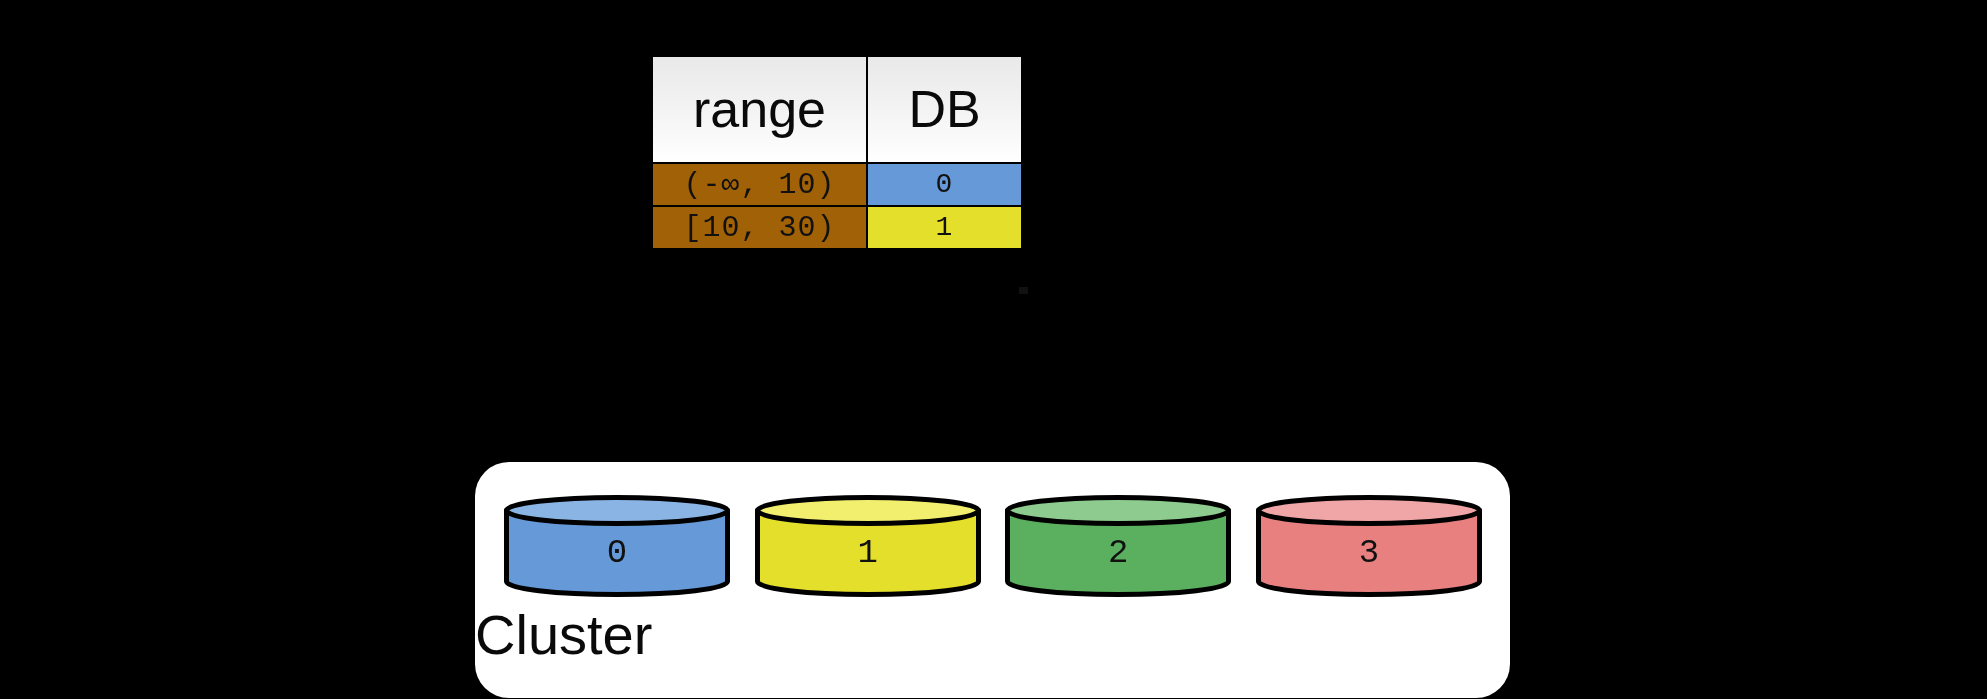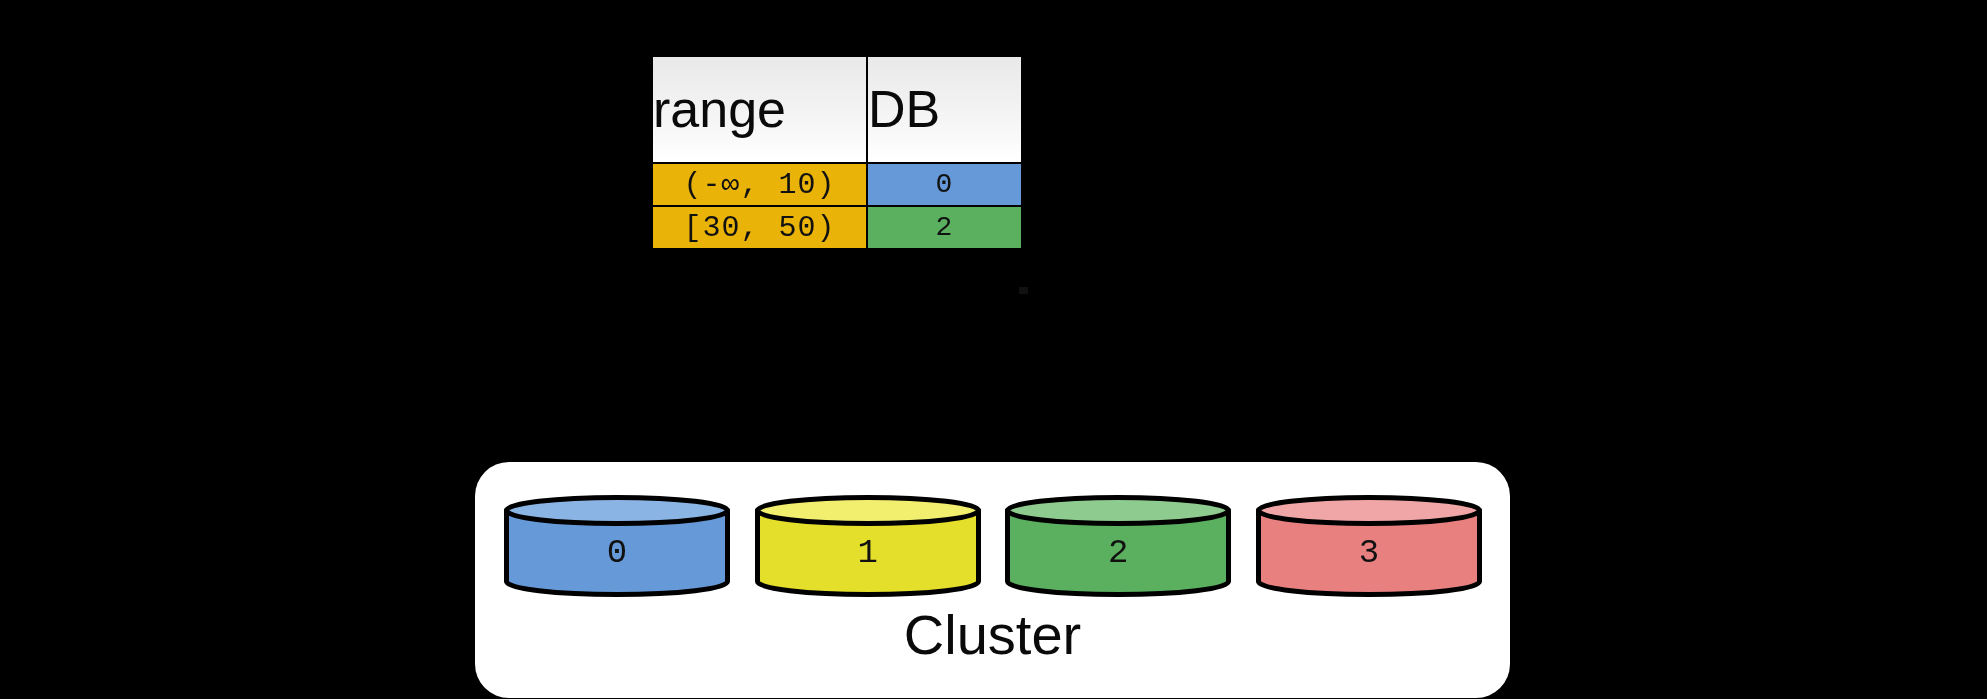--- a/index.html
+++ b/index.html
@@ -29,37 +29,37 @@
   #routing-table col.col-db    { width: 155px; }
 
   #routing-table th {
     height: 105px;
     background: linear-gradient(to bottom, #e9e9e9 0%, #f2f2f2 45%, #ffffff 100%);
     border: 2px solid #000000;
     font-family: "Liberation Sans", sans-serif;
     font-weight: 400;
     font-size: 52px;
     color: #0a0a0a;
-    text-align: left;
+    text-align: center;
     padding: 0;
     line-height: 105px;
   }
   #routing-table td {
     height: 41px;
     border: 2px solid #000000;
     padding: 0;
     text-align: center;
     font-family: "Liberation Mono", "DejaVu Sans Mono", monospace;
     font-size: 30px;
     color: #111111;
     letter-spacing: 1px;
     white-space: pre;
   }
   #routing-table td.range-cell {
-    background: #eab308;
+    background: #a16207;
   }
   #routing-table td.db-cell {
     font-size: 28px;
   }
 
   
   .edge-stub {
     position: absolute;
     left: 1019px;
     top: 287px;
@@ -108,21 +108,20 @@
     font-family: "Liberation Mono", "DejaVu Sans Mono", monospace;
     font-size: 34px;
     color: #111111;
     pointer-events: none;
   }
   #cluster-caption {
     position: absolute;
     left: 0;
     right: 0;
     top: 140px;
-    text-align: center;
     font-family: "Liberation Sans", sans-serif;
     font-size: 56px;
     color: #0a0a0a;
   }
 </style>
 </head>
 <body>
 
 <table id="routing-table">
   <colgroup>
@@ -134,22 +133,22 @@
       <th>range</th>
       <th>DB</th>
     </tr>
   </thead>
   <tbody id="routing-table-body">
       <tr>
         <td class="range-cell">(-∞, 10)</td>
         <td class="db-cell" style="background: rgb(102, 153, 216);">0</td>
       </tr>
       <tr>
-        <td class="range-cell">[30, 50)</td>
-        <td class="db-cell" style="background: rgb(91, 176, 95);">2</td>
+        <td class="range-cell">[10, 30)</td>
+        <td class="db-cell" style="background: rgb(228, 223, 42);">1</td>
       </tr>
     </tbody>
 </table>
 
 <div class="edge-stub"></div>
 
 <div id="cluster-panel">
   <div id="cluster-dbs">
       <div class="db-cylinder">
         <svg width="228" height="104" viewBox="0 0 228 104">

